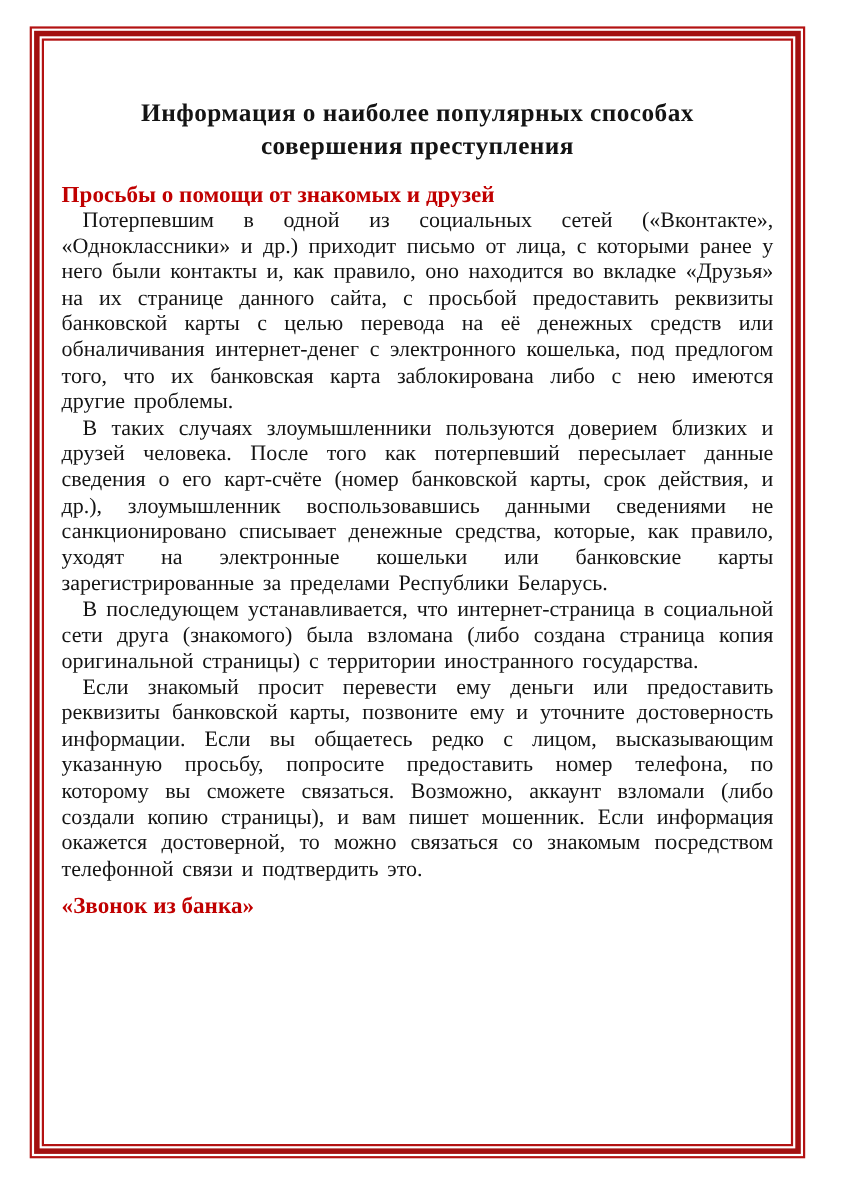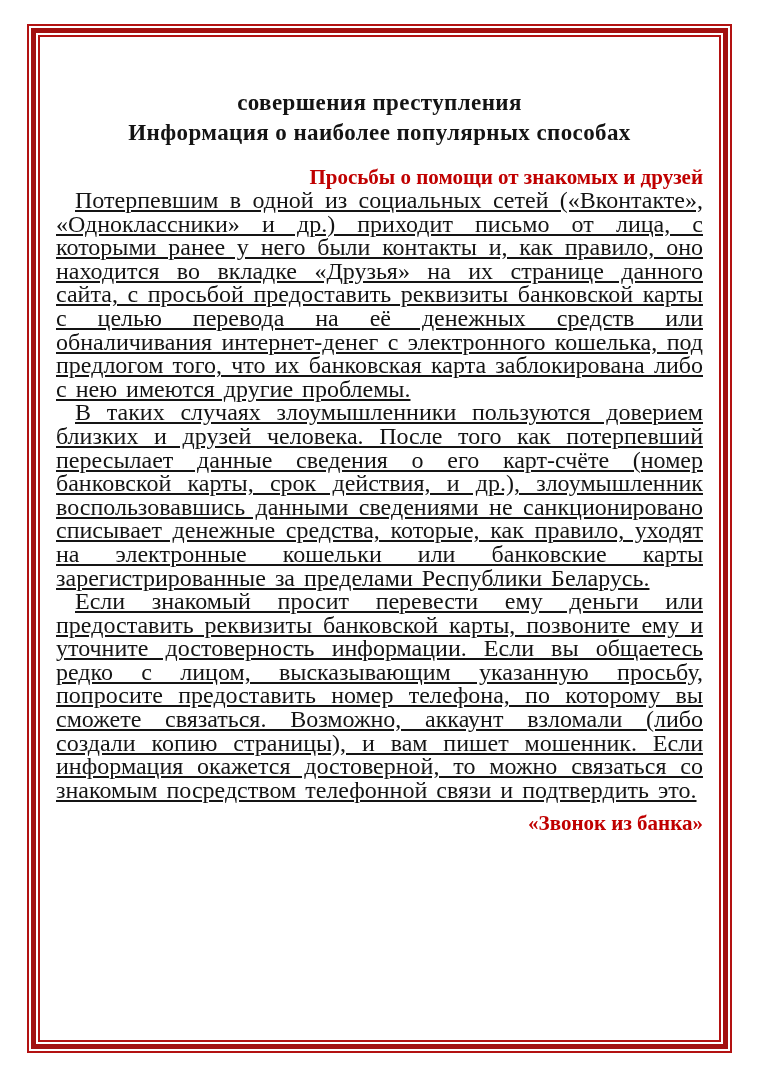--- a/index.html
+++ b/index.html
@@ -54,55 +54,55 @@
     text-align:center;
     letter-spacing:0.4px;
     color:var(--text);
   }
   .title-line{display:block;}
   .section-heading{
     margin:0;
     font-size:21px;
     font-weight:bold;
     line-height:24px;
-    text-align:right;
+    text-align:left;
     color:var(--accent);
   }
   .section-bank-call{margin-top:9px;}
   .para{
     margin:0;
-    font-size:24px;
+    font-size:20px;
     line-height:23.6px;
     text-align:justify;
     text-indent:19px;
     word-spacing:3px;
     hyphens:none;
     color:var(--text);
-    text-decoration:underline;
   }
   .para-cut{text-align-last:justify;}
 </style>
 </head>
 <body>
 
 <div class="page">
   <div class="frame-outer">
     <div class="frame-mid">
       <div class="frame-inner">
         <main class="content">
 
           <h1 class="doc-title">
+            <span class="title-line">Информация о наиболее популярных способах</span>
             <span class="title-line">совершения преступления</span>
-            <span class="title-line">Информация о наиболее популярных способах</span>
           </h1>
 
           <section>
             <h2 class="section-heading">Просьбы о помощи от знакомых и друзей</h2>
             <p class="para">Потерпевшим в одной из социальных сетей («Вконтакте», «Одноклассники» и др.) приходит письмо от лица, с которыми ранее у него были контакты и, как правило, оно находится во вкладке «Друзья» на их странице данного сайта, с просьбой предоставить реквизиты банковской карты с целью перевода на её денежных средств или обналичивания интернет-денег с электронного кошелька, под предлогом того, что их банковская карта заблокирована либо с нею имеются другие проблемы.</p>
             <p class="para">В таких случаях злоумышленники пользуются доверием близких и друзей человека. После того как потерпевший пересылает данные сведения о его карт-счёте (номер банковской карты, срок действия, и др.), злоумышленник воспользовавшись данными сведениями не санкционировано списывает денежные средства, которые, как правило, уходят на электронные кошельки или банковские карты зарегистрированные за пределами Республики Беларусь.</p>
+            <p class="para">В последующем устанавливается, что интернет-страница в социальной сети друга (знакомого) была взломана (либо создана страница копия оригинальной страницы) с территории иностранного государства.</p>
             <p class="para">Если знакомый просит перевести ему деньги или предоставить реквизиты банковской карты, позвоните ему и уточните достоверность информации. Если вы общаетесь редко с лицом, высказывающим указанную просьбу, попросите предоставить номер телефона, по которому вы сможете связаться. Возможно, аккаунт взломали (либо создали копию страницы), и вам пишет мошенник. Если информация окажется достоверной, то можно связаться со знакомым посредством телефонной связи и подтвердить это.</p>
           </section>
 
           <section class="section-bank-call">
             <h2 class="section-heading">«Звонок из банка»</h2>
           </section>
 
         </main>
       </div>
     </div>

